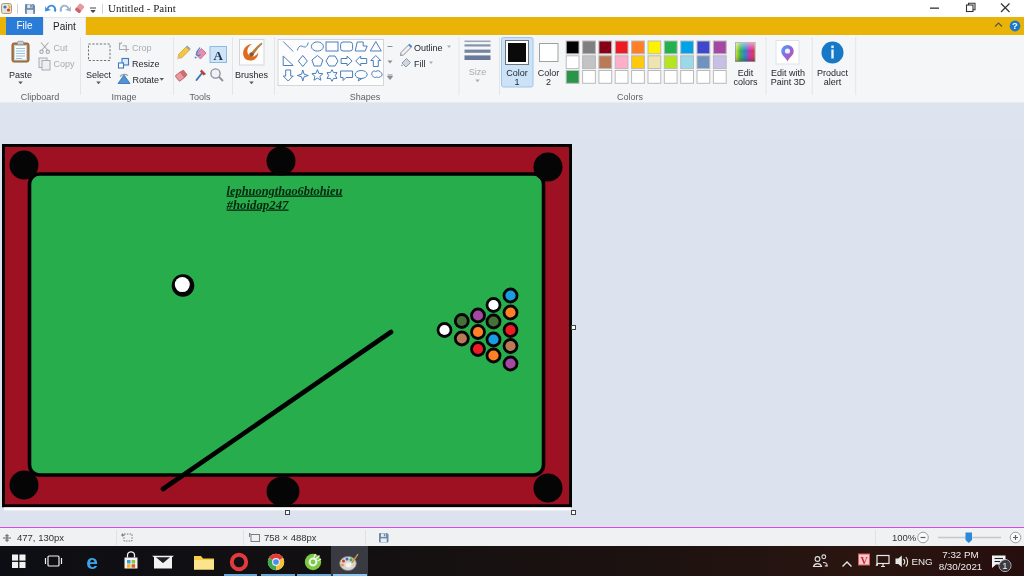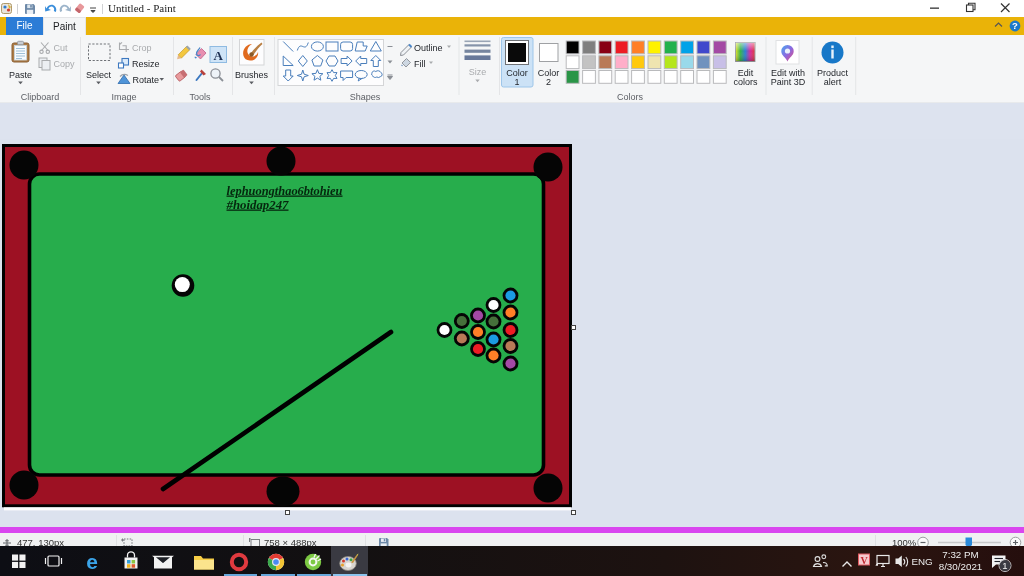--- a/index.html
+++ b/index.html
@@ -2,21 +2,21 @@
 <html><head>
 <meta charset="utf-8">
 <style>
 html,body{margin:0;padding:0;}
 body{width:1024px;height:576px;overflow:hidden;font-family:"Liberation Sans",sans-serif;position:relative;background:#dde3ef;}
 .abs{position:absolute;}
 #titlebar{left:0;top:0;width:1024px;height:17px;background:#ffffff;font-family:Liberation Serif, serif;}
 #tabrow{left:0;top:17px;width:1024px;height:18px;background:#eab308;}
 #ribbon{left:0;top:35px;width:1024px;height:67px;background:#f5f6f7;border-bottom:1px solid #e8eaec;}
 #workspace{left:0;top:103px;width:1024px;height:424px;background:#dce2ee;margin-top:36px;}
-#statusbar{left:0;top:527px;width:1024px;height:19px;background:#f0f1f2;border-top:6px solid #d946ef;box-sizing:border-box;}
+#statusbar{left:0;top:527px;width:1024px;height:19px;background:#f0f1f2;border-top:1px solid #d946ef;box-sizing:border-box;}
 #taskbar{left:0;top:546px;width:1024px;height:30px;background:linear-gradient(90deg,#0d0e14 0%,#131011 35%,#1d1210 65%,#2b1510 85%,#250e0d 100%);}
 </style>
 </head>
 <body>
 <div id="titlebar" class="abs">
   <svg class="abs" style="left:1px;top:2px" width="110" height="14" viewBox="0 0 110 14">
     <rect x="0.5" y="1.5" width="10" height="10" rx="2" fill="#e8e3da" stroke="#b09a6a" stroke-width="1"></rect>
     <circle cx="4" cy="5" r="1.6" fill="#2d7dd2"></circle>
       <circle cx="7.5" cy="8" r="1.6" fill="#d23a2d"></circle>
       <path d="M7 2 L10 5 L8 7 Z" fill="#e0b430"></path>

